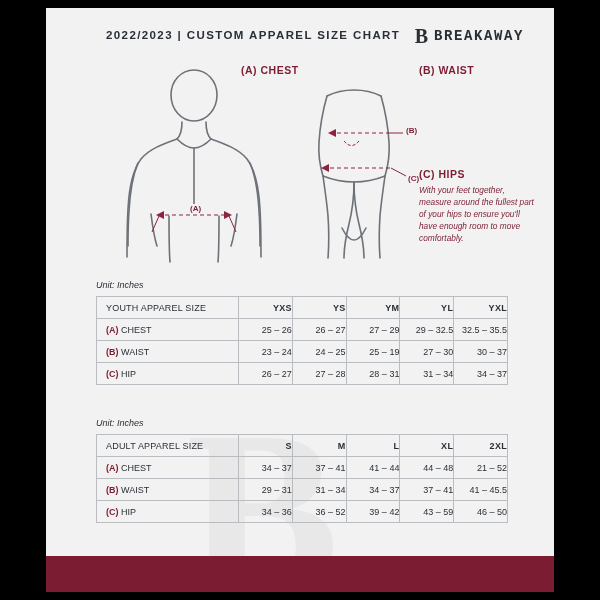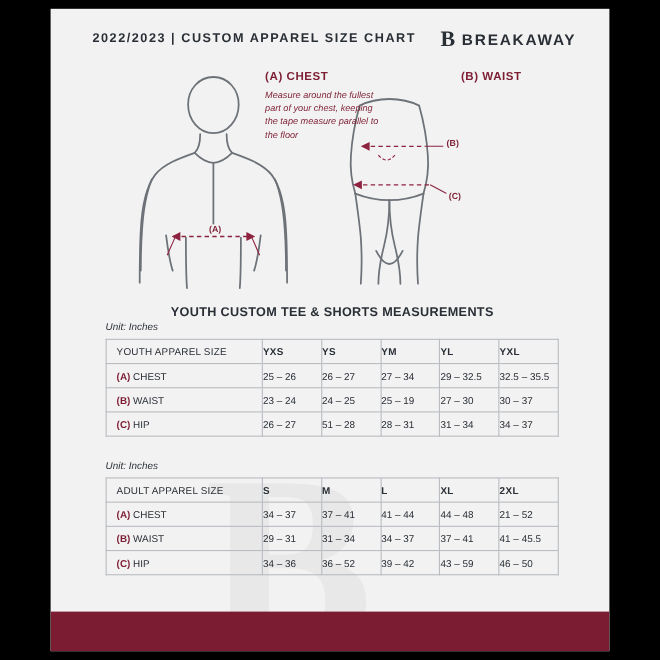--- a/index.html
+++ b/index.html
@@ -43,21 +43,21 @@
 
   
   .header {
     position: absolute;
     left: 0; top: 0;
     width: 508px;
     height: 48px;
   }
   .hdr-title {
     position: absolute;
-    left: 38px;
+    left: 60px;
     top: 21px;
     font-size: 11.5px;
     font-weight: bold;
     letter-spacing: 1.4px;
     color: #2a2f36;
     white-space: nowrap;
   }
   .hdr-brand-wrap {
     position: absolute;
     right: 30px;
@@ -72,20 +72,21 @@
     font-weight: bold;
     color: #2a2f36;
     line-height: 1;
     letter-spacing: -1px;
   }
   .hdr-brand {
     font-size: 14px;
     font-weight: bold;
     letter-spacing: 1.6px;
     color: #2a2f36;
+    font-family: Liberation Mono, monospace;
   }
 
   
   .diagram {
     position: absolute;
     left: 0; top: 48px;
     width: 508px;
     height: 222px;
   }
   .cap {
@@ -133,21 +134,21 @@
   table {
     border-collapse: collapse;
     width: 412px;
     table-layout: fixed;
   }
   table td, table th {
     border: 1px solid #b9bcc0;
     height: 21px;
     font-size: 9px;
     color: #2a2f36;
-    text-align: left;
+    text-align: right;
     font-weight: normal;
     padding: 0;
   }
   table th.first, table td.first {
     text-align: left;
     padding-left: 9px;
     width: 132px;
   }
   table th {
     font-size: 9px;
@@ -249,64 +250,66 @@
           <line x1="345" y1="112" x2="360" y2="120"></line>
         </g>
       </svg>
 
       <div class="lbl" style="left:142px;top:148px;">(A)</div>
       <div class="lbl" style="left:358px;top:70px;">(B)</div>
       <div class="lbl" style="left:360px;top:118px;">(C)</div>
 
       <div class="cap" style="left:195px;top:8px;width:105px;">
         <div class="cap-title">(A) CHEST</div>
-        <div class="cap-body">Measure around the fullest part of your chest, keeping the tape measure parallel to the floor</div>
       </div>
 
       <div class="cap" style="left:373px;top:8px;width:115px;">
         <div class="cap-title">(B) WAIST</div>
       </div>
 
+      <div class="cap" style="left:373px;top:112px;width:115px;">
+        <div class="cap-title">(C) HIPS</div>
+        <div class="cap-body">With your feet together, measure around the fullest part of your hips to ensure you'll have enough room to move comfortably.</div>
+      </div>
     </div>
 
     <div class="tbl-block" style="top:270px;">
-      <div class="tbl-title">YOUTH CUSTOM TEE &amp; SHORTS MEASUREMENTS</div>
       <div class="tbl-sub">Unit: Inches</div>
       <table>
         <thead>
           <tr>
             <th class="first">YOUTH APPAREL SIZE</th>
             <th>YXS</th>
             <th>YS</th>
             <th>YM</th>
             <th>YL</th>
             <th>YXL</th>
           </tr>
         </thead>
         <tbody>
           <tr>
             <td class="first"><span class="rowlabel-mark">(A)</span> <span class="rowlabel-txt">CHEST</span></td>
             <td>25 – 26</td>
             <td>26 – 27</td>
-            <td>27 – 34</td>
+            <td>27 – 29</td>
             <td>29 – 32.5</td>
             <td>32.5 – 35.5</td>
           </tr>
           <tr>
             <td class="first"><span class="rowlabel-mark">(B)</span> <span class="rowlabel-txt">WAIST</span></td>
             <td>23 – 24</td>
             <td>24 – 25</td>
             <td>25 – 19</td>
             <td>27 – 30</td>
             <td>30 – 37</td>
           </tr>
           <tr>
             <td class="first"><span class="rowlabel-mark">(C)</span> <span class="rowlabel-txt">HIP</span></td>
             <td>26 – 27</td>
-            <td>51 – 28</td>
+            <td>27 – 28</td>
             <td>28 – 31</td>
             <td>31 – 34</td>
             <td>34 – 37</td>
           </tr>
         </tbody>
       </table>
     </div>
 
     <div class="tbl-block" style="top:408px;">
       <div class="tbl-sub">Unit: Inches</div>

